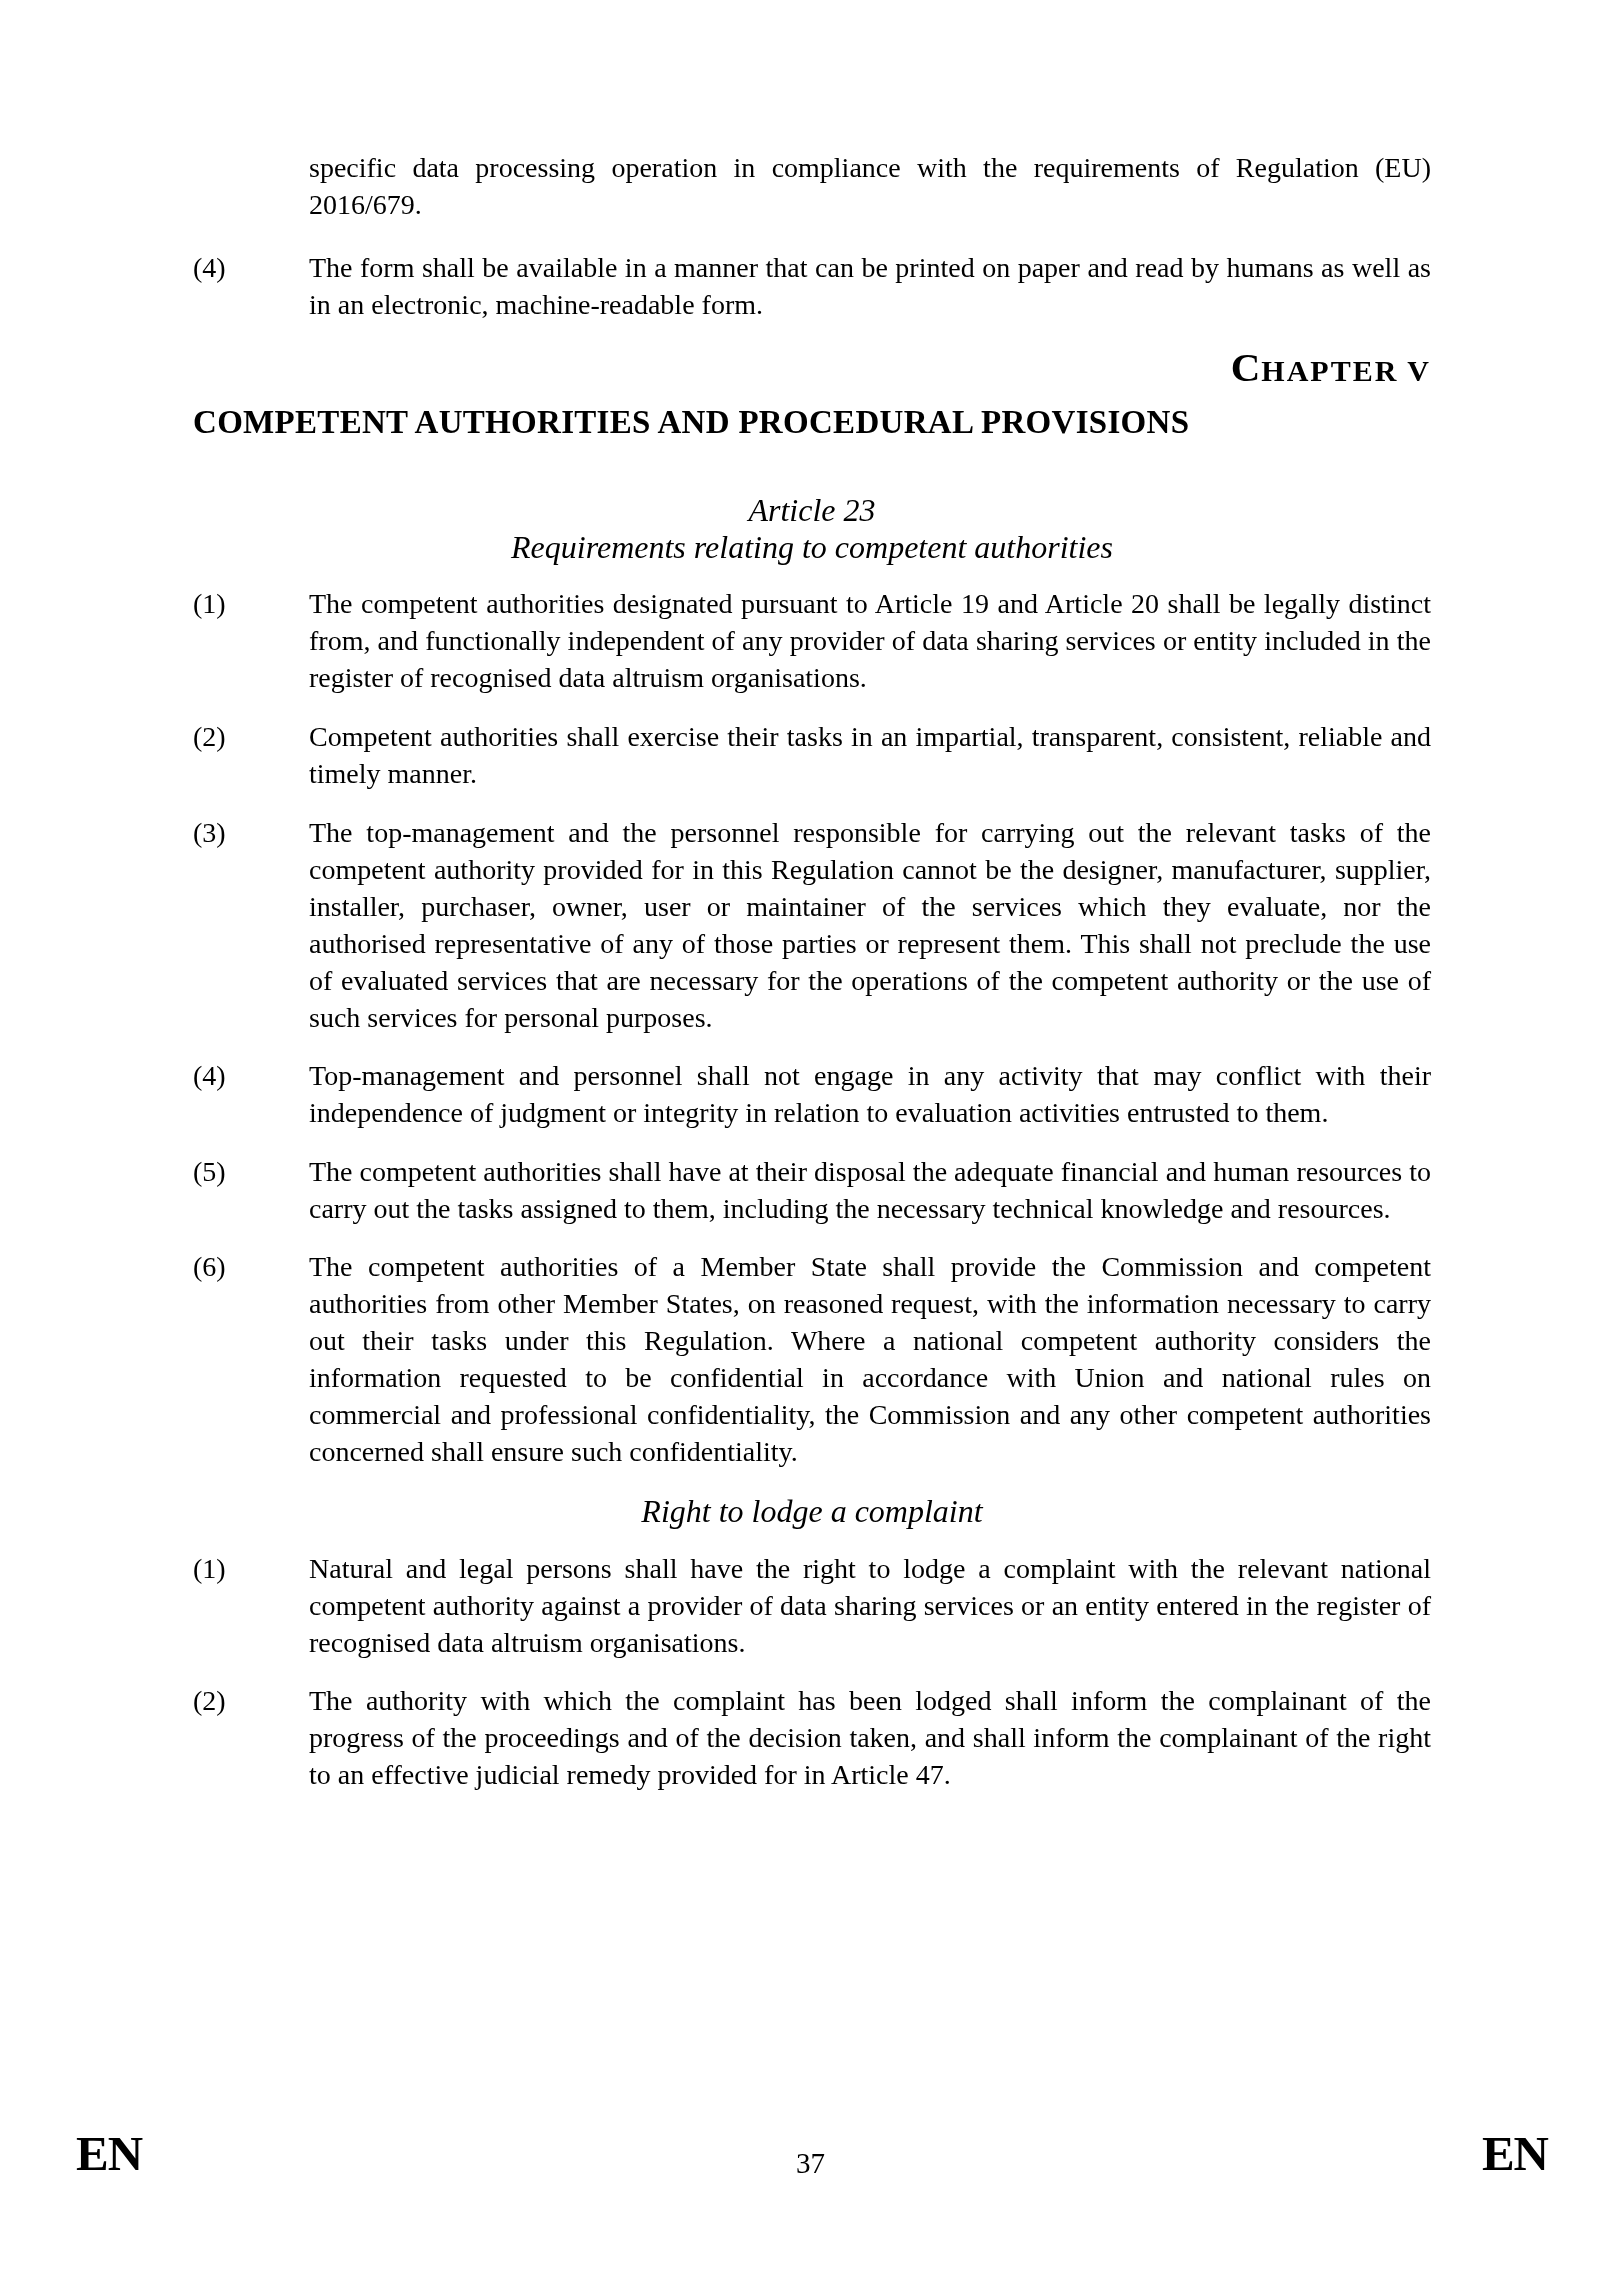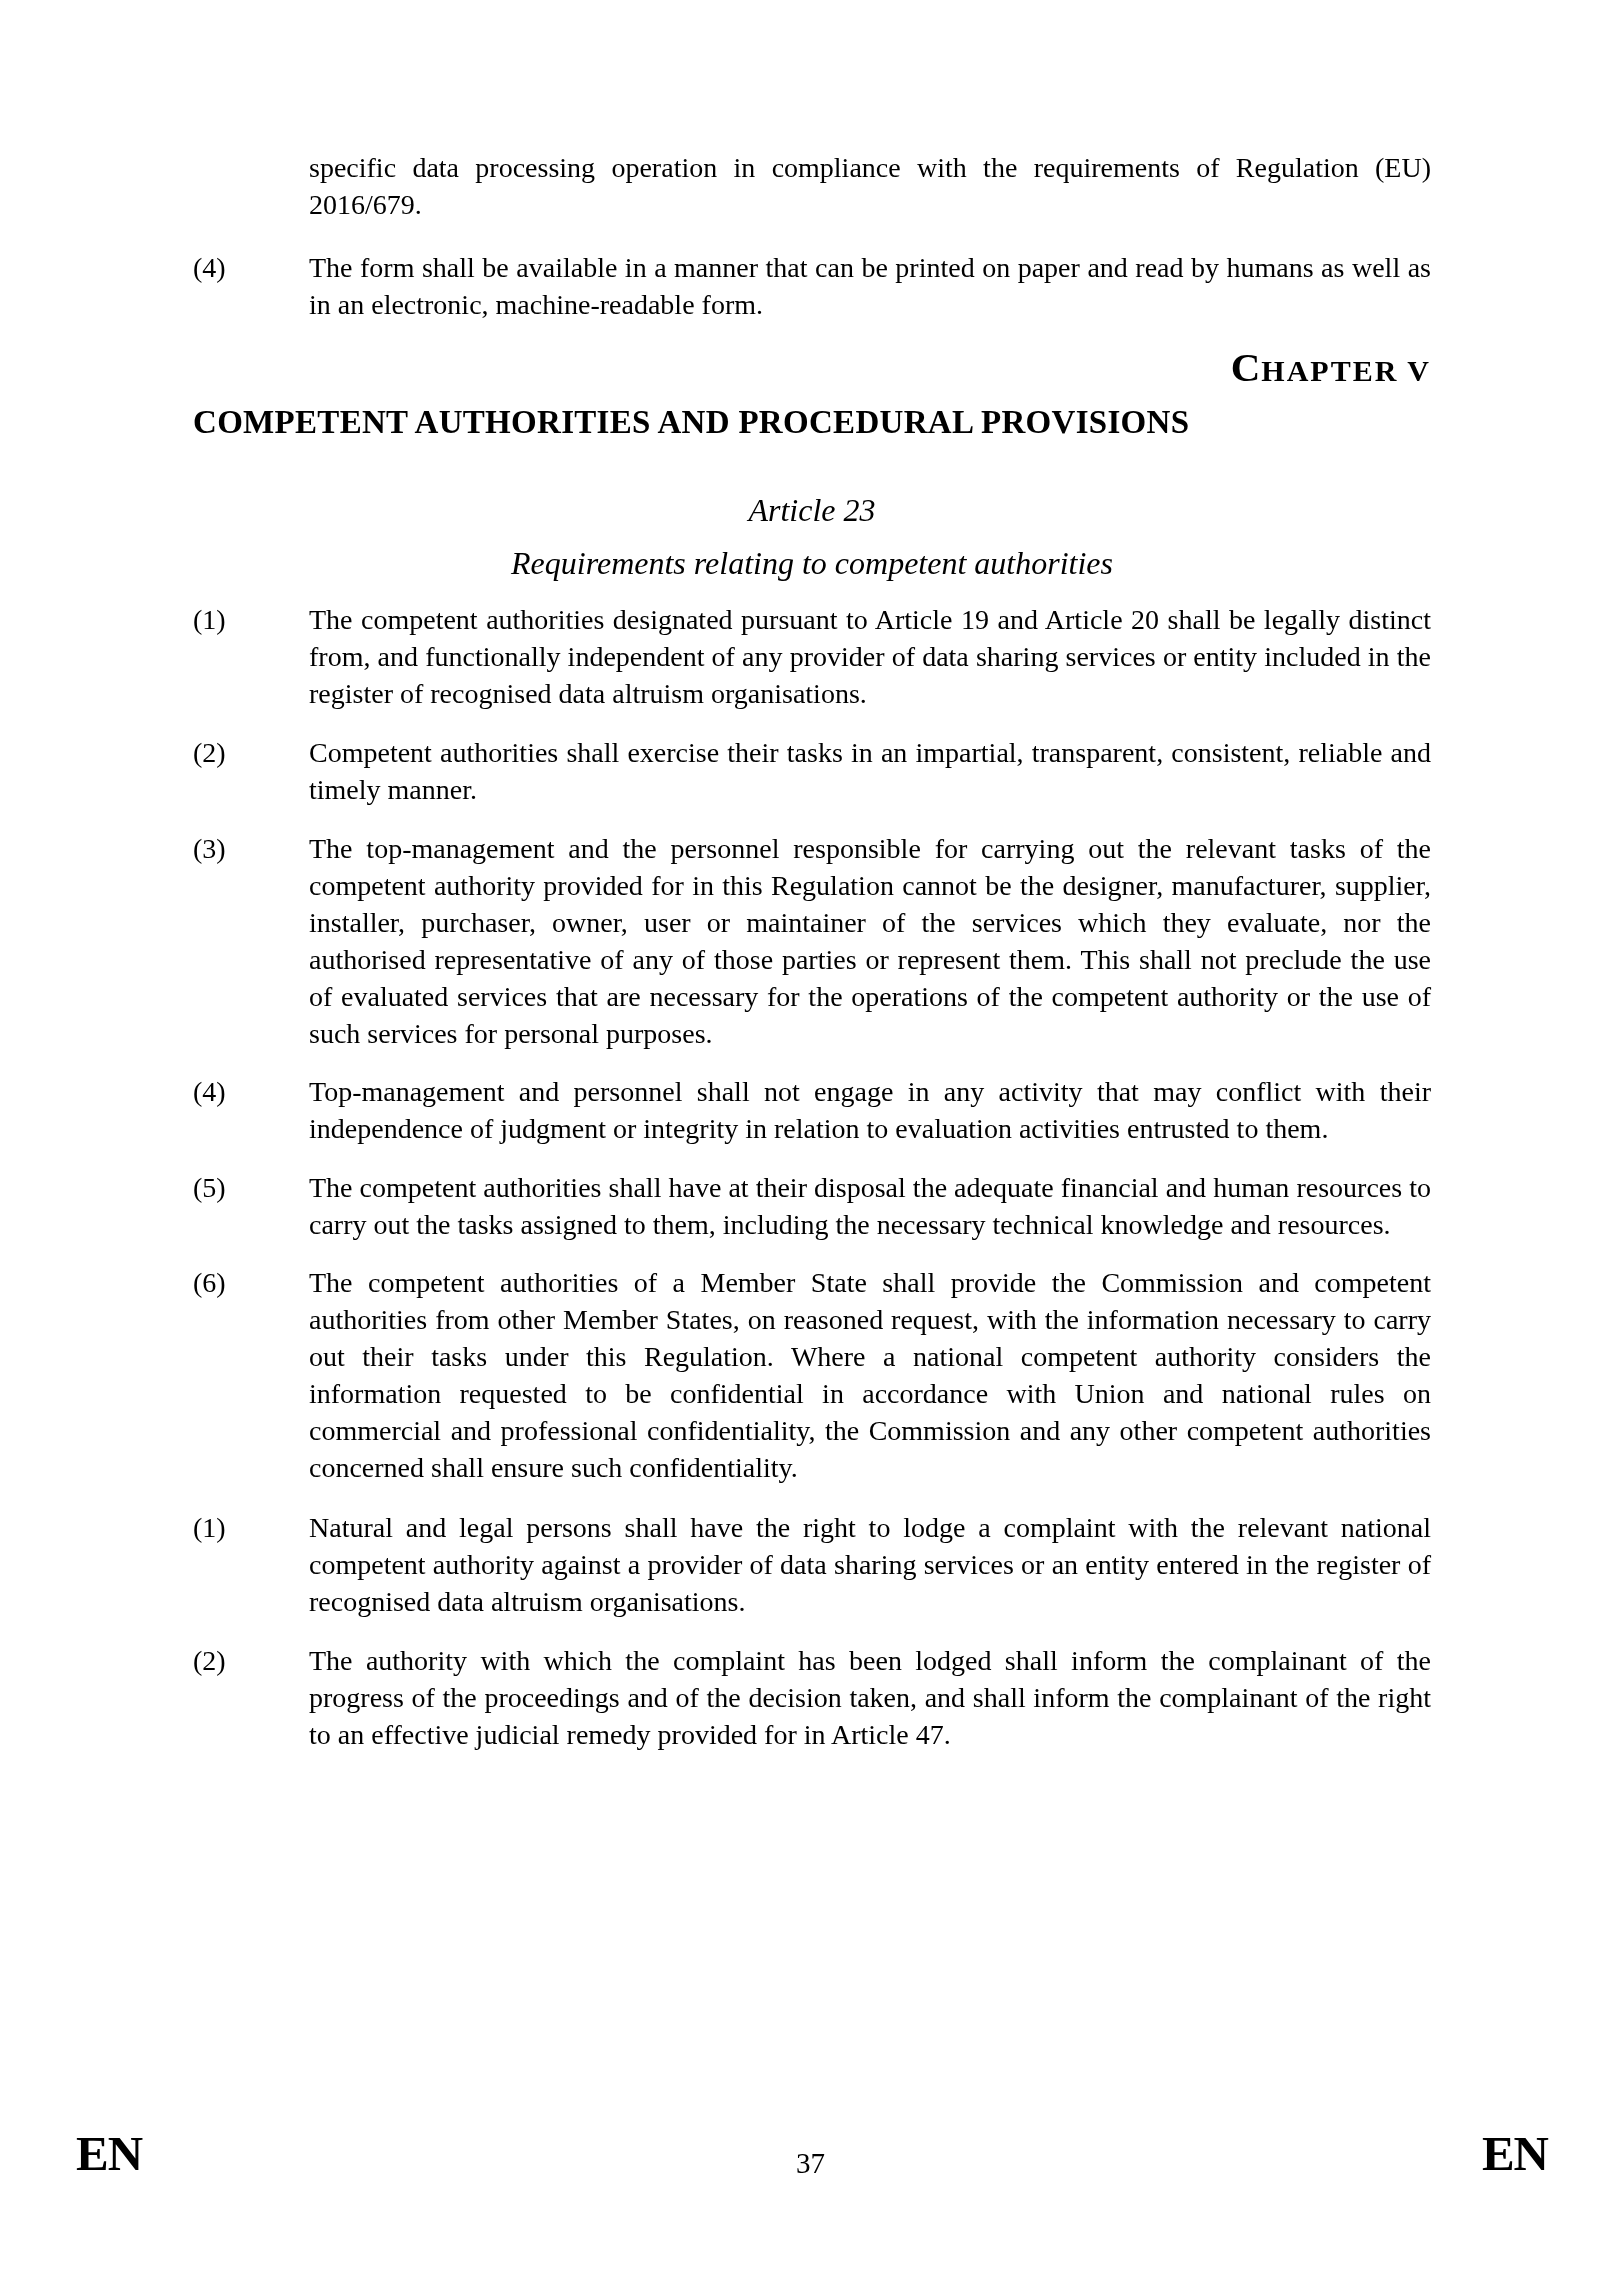--- a/index.html
+++ b/index.html
@@ -44,21 +44,21 @@
     margin:0;
     letter-spacing:0.3px;
   }
   .article{margin-top:51px;}
   .article.second{margin-top:22.5px;}
   .article-head,.article-sub{
     text-align:center;
     font-style:italic;
     font-size:32px;
     line-height:37px;
-    margin:16px;
+    margin:0;
   }
   .article-body{margin-top:19.6px;}
   .footer{
     position:absolute;
     left:0;top:2125px;
     width:100%;height:61px;
   }
   .lang{
     position:absolute;
     bottom:3.9px;
@@ -121,20 +121,21 @@
           <span class="txt">The competent authorities shall have at their disposal the adequate financial and human resources to carry out the tasks assigned to them, including the necessary technical knowledge and resources.</span>
         </div>
         <div class="bodytext item">
           <span class="num">(6)</span>
           <span class="txt">The competent authorities of a Member State shall provide the Commission and competent authorities from other Member States, on reasoned request, with the information necessary to carry out their tasks under this Regulation. Where a national competent authority considers the information requested to be confidential in accordance with Union and national rules on commercial and professional confidentiality, the Commission and any other competent authorities concerned shall ensure such confidentiality.</span>
         </div>
       </div>
     </section>
 
     <section class="article second">
+      <p class="article-sub">Right to lodge a complaint</p>
       <div class="article-body">
         <div class="bodytext item">
           <span class="num">(1)</span>
           <span class="txt">Natural and legal persons shall have the right to lodge a complaint with the relevant national competent authority against a provider of data sharing services or an entity entered in the register of recognised data altruism organisations.</span>
         </div>
         <div class="bodytext item">
           <span class="num">(2)</span>
           <span class="txt">The authority with which the complaint has been lodged shall inform the complainant of the progress of the proceedings and of the decision taken, and shall inform the complainant of the right to an effective judicial remedy provided for in Article 47.</span>
         </div>
       </div>

